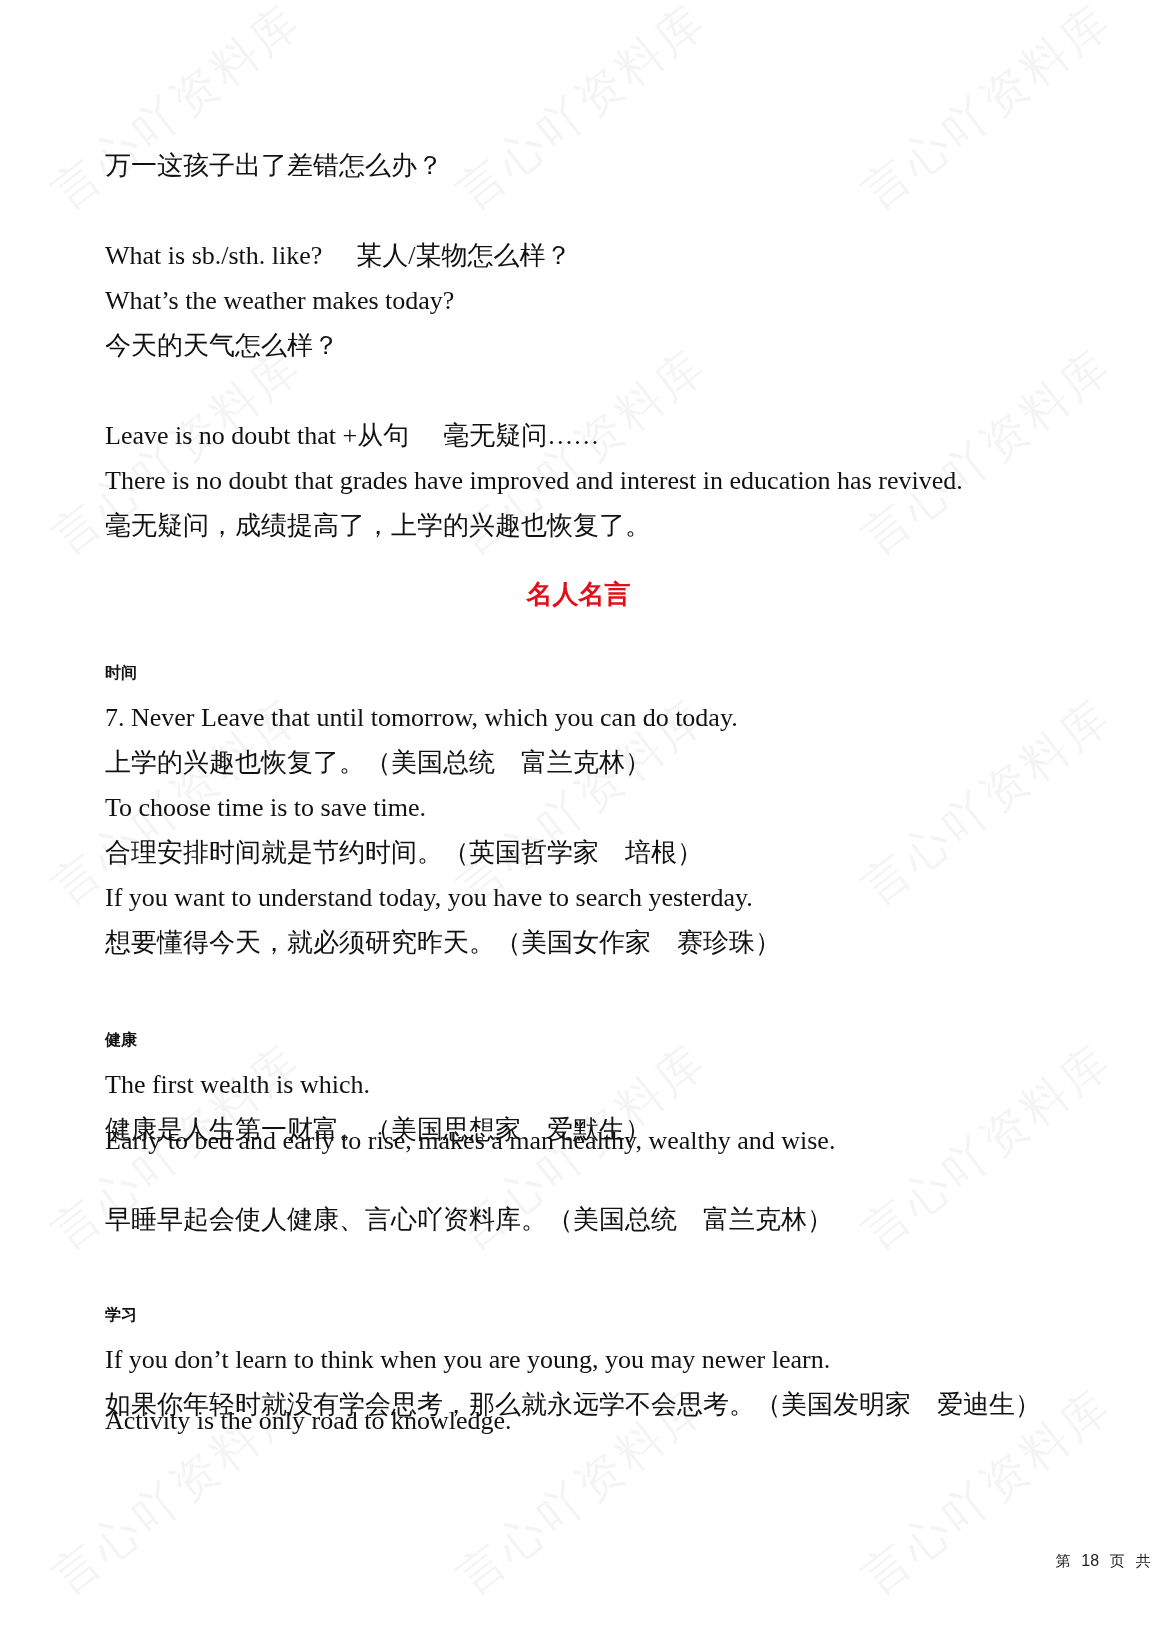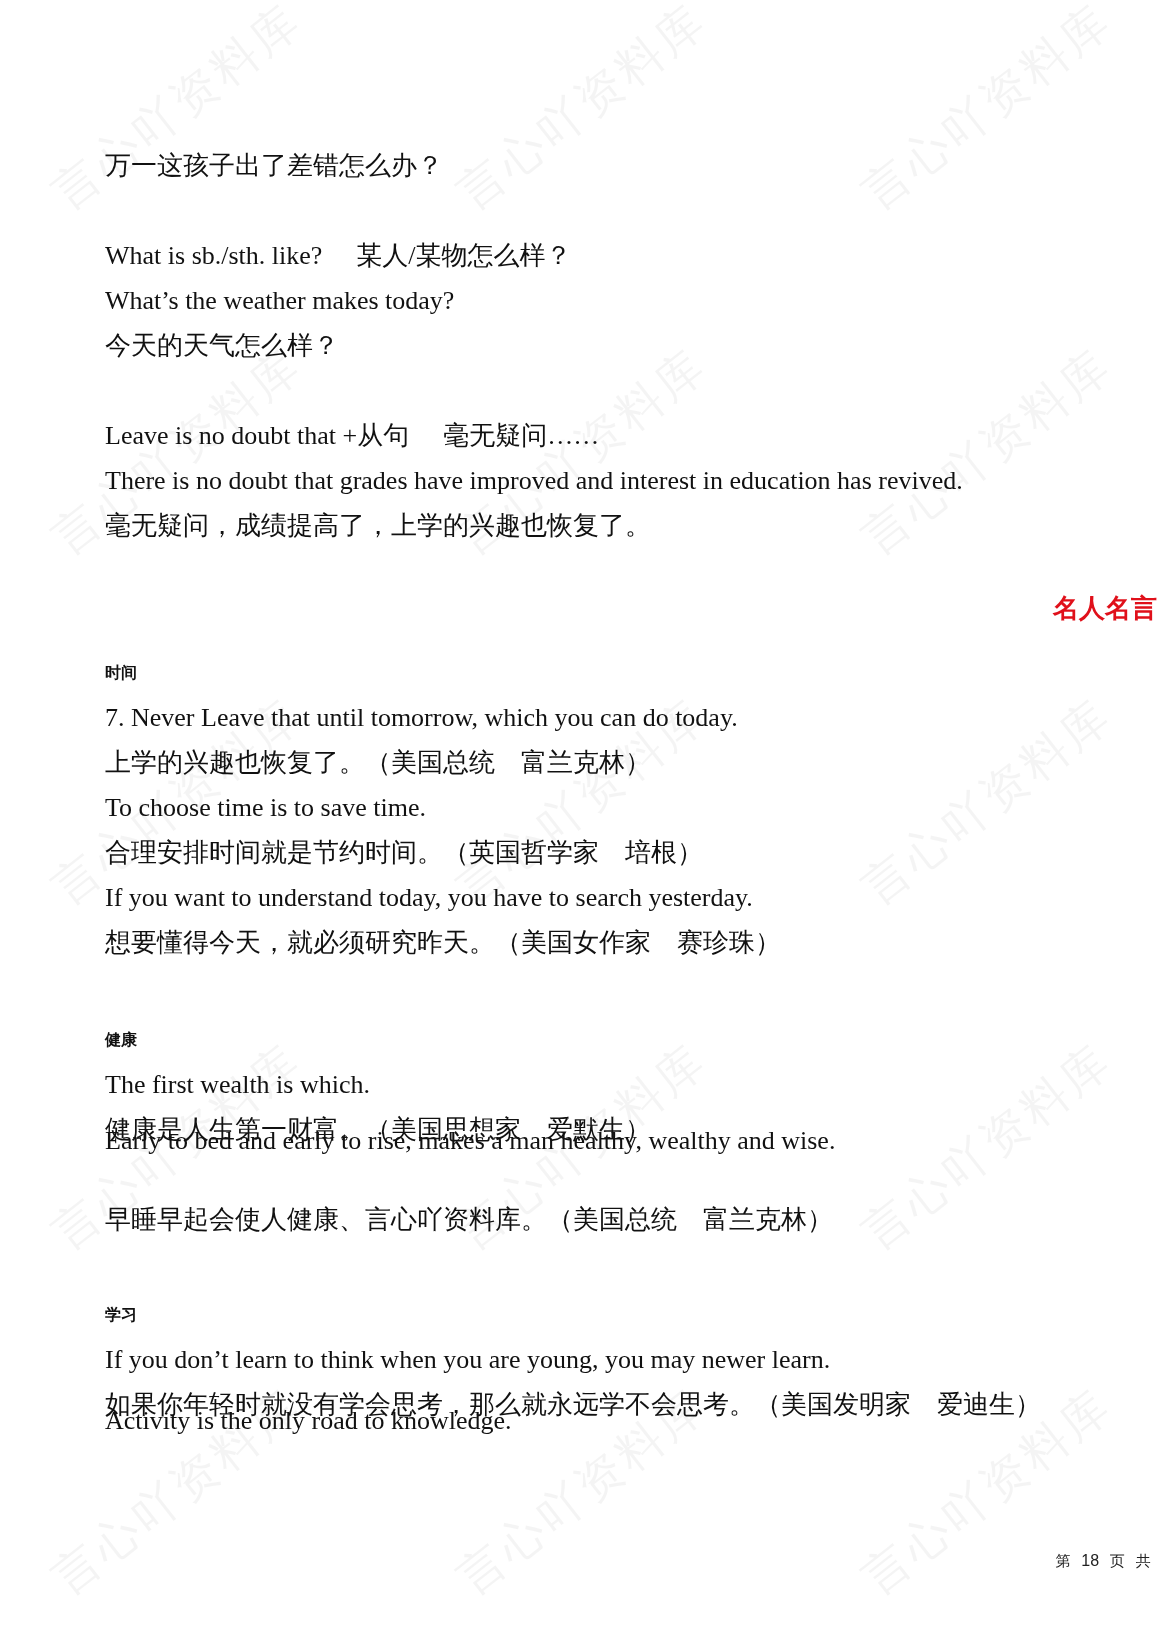--- a/index.html
+++ b/index.html
@@ -3,21 +3,21 @@
 <meta charset="utf-8">
 <style>
   html, body { margin: 0; padding: 0; background: #ffffff; }
   body { width: 1157px; height: 1637px; position: relative; overflow: hidden;
          font-family: "Liberation Serif", "DejaVu Serif", serif; color: #111111; }
   .wm { position: absolute; font-family: "DejaVu Sans", sans-serif; font-size: 46px;
         color: rgba(0,0,0,0.045); transform: rotate(-38deg); transform-origin: left top;
         white-space: nowrap; letter-spacing: 4px; pointer-events: none; user-select: none; }
   .line { position: absolute; left: 105px; font-size: 26px; line-height: 26px; white-space: pre; }
   .heading { font-family: "DejaVu Sans", sans-serif; font-weight: bold; font-size: 16px; }
-  .title { position: absolute; left: 0; width: 1157px; text-align: right; top: 592px;
+  .title { position: absolute; left: 0; width: 1157px; text-align: center; top: 578px;
            font-family: "DejaVu Sans", sans-serif; font-weight: bold; font-size: 26px; line-height: 32px; }
   .gap { display: inline-block; width: 34px; }
   .footer { position: absolute; left: 0; width: 1157px; text-align: right; top: 1552px;
             font-family: "DejaVu Sans", sans-serif; font-size: 15px; color: #222; word-spacing: 6px; padding-left: 48px; }
   .footer b { font-weight: normal; font-family: "Liberation Sans", sans-serif; font-size: 16px; }
 </style>
 </head>
 <body>
 
 <div class="wm" style="left:40px;top:175px;">言心吖资料库</div>

